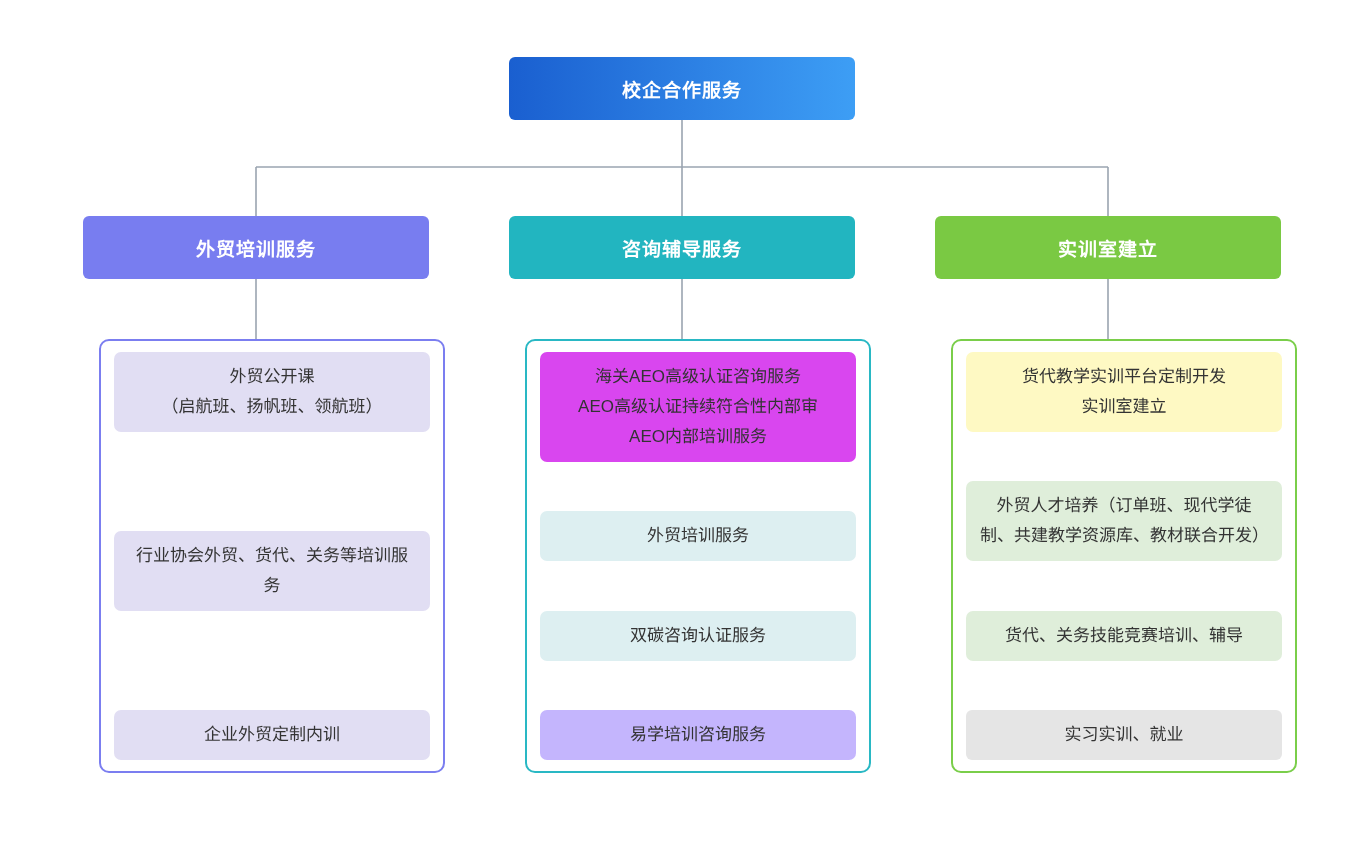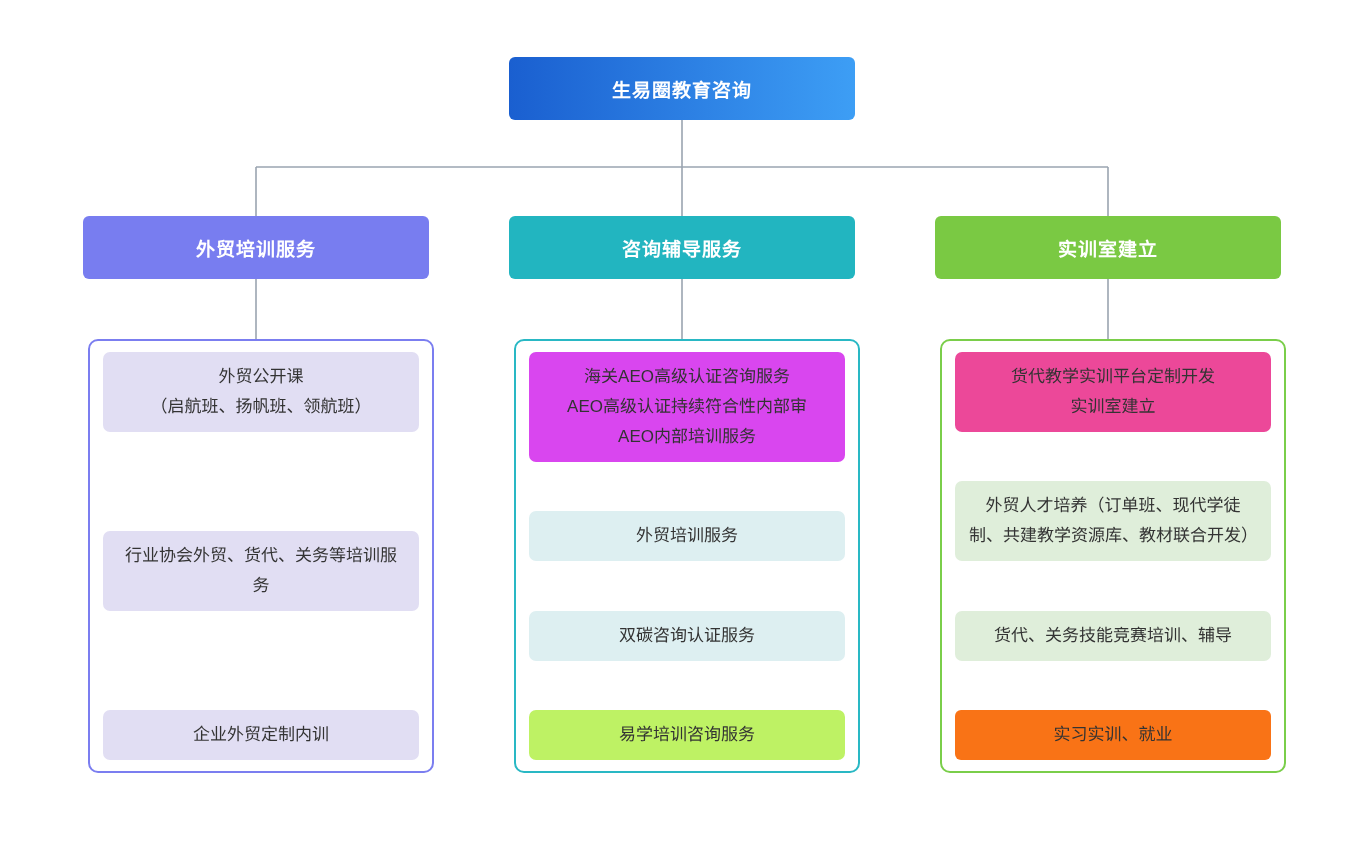--- a/index.html
+++ b/index.html
@@ -65,21 +65,21 @@
     justify-content: center;
     color: #ffffff;
     font-size: 19px;
     font-weight: bold;
     letter-spacing: 1px;
   }
 
   .branch-body {
     position: absolute;
     top: 123px;         
-    left: 5px;
+    left: 16px;
     width: 346px;
     height: 434px;      
     border-radius: 10px;
     border: 2px solid #7b7ef0;
     background: #ffffff;
     padding: 11px 13px;
     display: flex;
     flex-direction: column;
     justify-content: space-between;
   }
@@ -122,21 +122,21 @@
     <line x1="256" y1="167" x2="256" y2="216" stroke="#9aa4b0"></line>
     <line x1="682" y1="167" x2="682" y2="216" stroke="#9aa4b0"></line>
     <line x1="1108" y1="167" x2="1108" y2="216" stroke="#9aa4b0"></line>
 
     <line x1="256" y1="279" x2="256" y2="339" stroke="#9aa4b0"></line>
     <line x1="682" y1="279" x2="682" y2="339" stroke="#9aa4b0"></line>
     <line x1="1108" y1="279" x2="1108" y2="339" stroke="#9aa4b0"></line>
   </svg>
 
   <div class="root-node" id="root-node" style="background: linear-gradient(90deg, rgb(26, 95, 208) 0%, rgb(61, 158, 245) 100%); color: rgb(255, 255, 255);">
-    <span>生易圈教育咨询</span>
+    <span>校企合作服务</span>
   </div>
 
   <div class="branch branch-1">
     <div class="branch-header" style="background: rgb(120, 125, 240);">
       <span>外贸培训服务</span>
     </div>
     <div class="branch-body" style="border-color: rgb(123, 126, 240);">
       <div class="card" style="background: rgb(225, 222, 243);">
         <span>外贸公开课
 （启航班、扬帆班、领航班）</span>
@@ -159,40 +159,40 @@
         <span>海关AEO高级认证咨询服务
 AEO高级认证持续符合性内部审
 AEO内部培训服务</span>
       </div>
       <div class="card" style="background: rgb(221, 239, 241);">
         <span>外贸培训服务</span>
       </div>
       <div class="card" style="background: rgb(221, 239, 241);">
         <span>双碳咨询认证服务</span>
       </div>
-      <div class="card" style="background: #bef264;">
+      <div class="card" style="background: #c4b5fd;">
         <span>易学培训咨询服务</span>
       </div>
     </div>
   </div>
 
   <div class="branch branch-3">
     <div class="branch-header" style="background: rgb(122, 201, 67);">
       <span>实训室建立</span>
     </div>
     <div class="branch-body" style="border-color: rgb(122, 206, 74);">
-      <div class="card" style="background: #ec4899;">
+      <div class="card" style="background: #fef9c3;">
         <span>货代教学实训平台定制开发
 实训室建立</span>
       </div>
       <div class="card" style="background: rgb(223, 238, 218);">
         <span>外贸人才培养（订单班、现代学徒制、共建教学资源库、教材联合开发）</span>
       </div>
       <div class="card" style="background: rgb(223, 238, 218);">
         <span>货代、关务技能竞赛培训、辅导</span>
       </div>
-      <div class="card" style="background: #f97316; border-radius: 6px;">
+      <div class="card" style="background: #e5e5e5; border-radius: 6px;">
         <span>实习实训、就业</span>
       </div>
     </div>
   </div>
 
 </div>
 
 </body></html>

